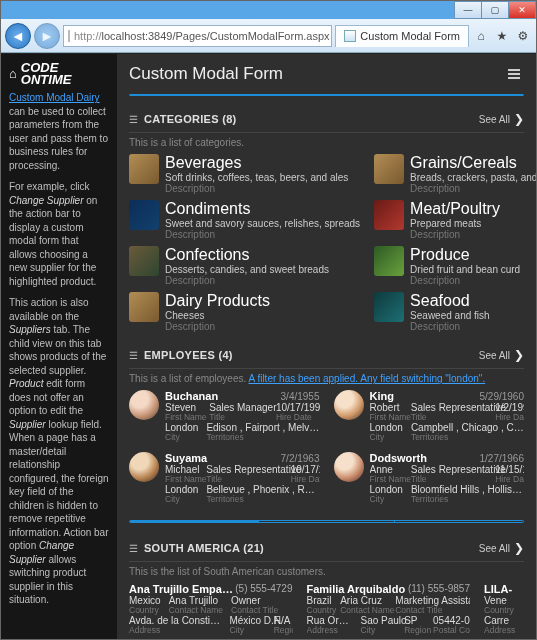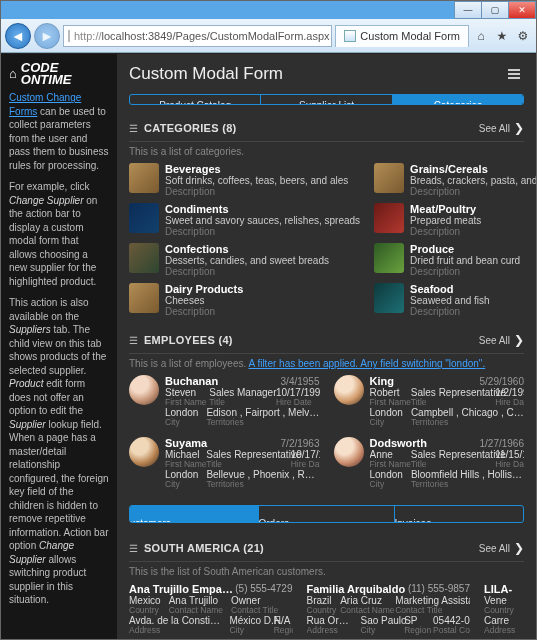--- a/index.html
+++ b/index.html
@@ -42,21 +42,21 @@
   .hint a{color:#3ea0ff}
   .cat-grid{display:grid;grid-template-columns:1fr 1fr;gap:6px 14px}
   .cat{display:flex;gap:6px}
   .thumb{width:30px;height:30px;border-radius:3px;background:linear-gradient(135deg,#6b5a3a,#2e4630);flex:none}
   .t-blue{background:linear-gradient(135deg,#0b2d57,#13406d)}
   .t-red{background:linear-gradient(135deg,#6b1a16,#b1382f)}
   .t-green{background:linear-gradient(135deg,#2e5a24,#6aa13d)}
   .t-teal{background:linear-gradient(135deg,#0e3a3d,#1d6f74)}
   .t-tan{background:linear-gradient(135deg,#b28d55,#7a5a2f)}
   .cat .txt{overflow:hidden}
-  .cat .name{color:#fff;font-size:11px;font-weight:700;white-space:nowrap;overflow:hidden;text-overflow:ellipsis}
+  .cat .name{color:#fff;font-size:16px;font-weight:400;white-space:nowrap;overflow:hidden;text-overflow:ellipsis}
   .cat .desc{color:#ccc;font-size:10px;white-space:nowrap;overflow:hidden;text-overflow:ellipsis}
   .cat .sub{color:#777;font-size:10px}
   .emp-grid{display:grid;grid-template-columns:1fr 1fr;gap:10px 14px}
   .emp{display:flex;gap:6px;min-width:0}
   .avatar{width:30px;height:30px;border-radius:50%;flex:none}
   .a1{background:radial-gradient(circle at 35% 30%,#f3d9c6 30%,#c69476 60%,#503828)}
   .a2{background:radial-gradient(circle at 35% 30%,#f6e0c9 30%,#d19a6a 60%,#3a2a1e)}
   .a3{background:radial-gradient(circle at 35% 30%,#efd7b8 30%,#b88452 60%,#38271b)}
   .a4{background:radial-gradient(circle at 35% 30%,#f7e0cb 30%,#ca8d6d 60%,#4a2220)}
   .emp .info{flex:1;min-width:0}
@@ -111,21 +111,21 @@
     <div class="tb-icon">★</div>
     <div class="tb-icon">⚙</div>
   </div>
 
   <div class="content">
     <aside class="sidebar">
       <div class="logo">
         <span class="home">⌂</span>
         <span style="line-height:.9">CODE ONTIME</span>
       </div>
-      <p><a href="#">Custom Change Forms</a><span> can be used to collect parameters from the user and pass them to business rules for processing.</span></p>
+      <p><a href="#">Custom Modal Dairy</a><span> can be used to collect parameters from the user and pass them to business rules for processing.</span></p>
       <p><span>For example, click </span><em>Change Supplier</em><span> on the action bar to display a custom modal form that allows choosing a new supplier for the highlighted product.</span></p>
       <p><span>This action is also available on the </span><em>Suppliers</em><span> tab. The child view on this tab shows products of the selected supplier. </span><em>Product</em><span> edit form does not offer an option to edit the </span><em>Supplier</em><span> lookup field. When a page has a master/detail relationship configured, the foreign key field of the children is hidden to remove repetitive information. Action bar option </span><em>Change Supplier</em><span> allows switching product supplier in this situation.</span></p>
     </aside>
 
     <main class="main">
       <div class="main-head">
         <h1>Custom Modal Form</h1>
         <div class="menu-icon">
             <span></span>
             <span></span>

